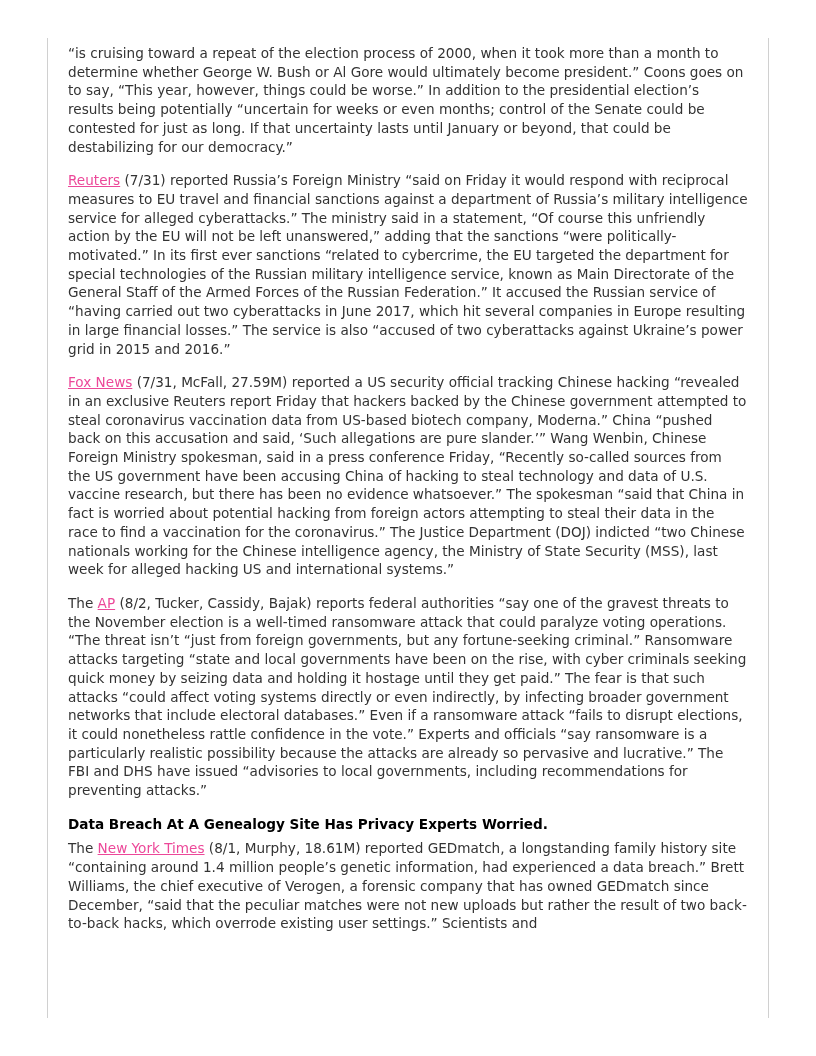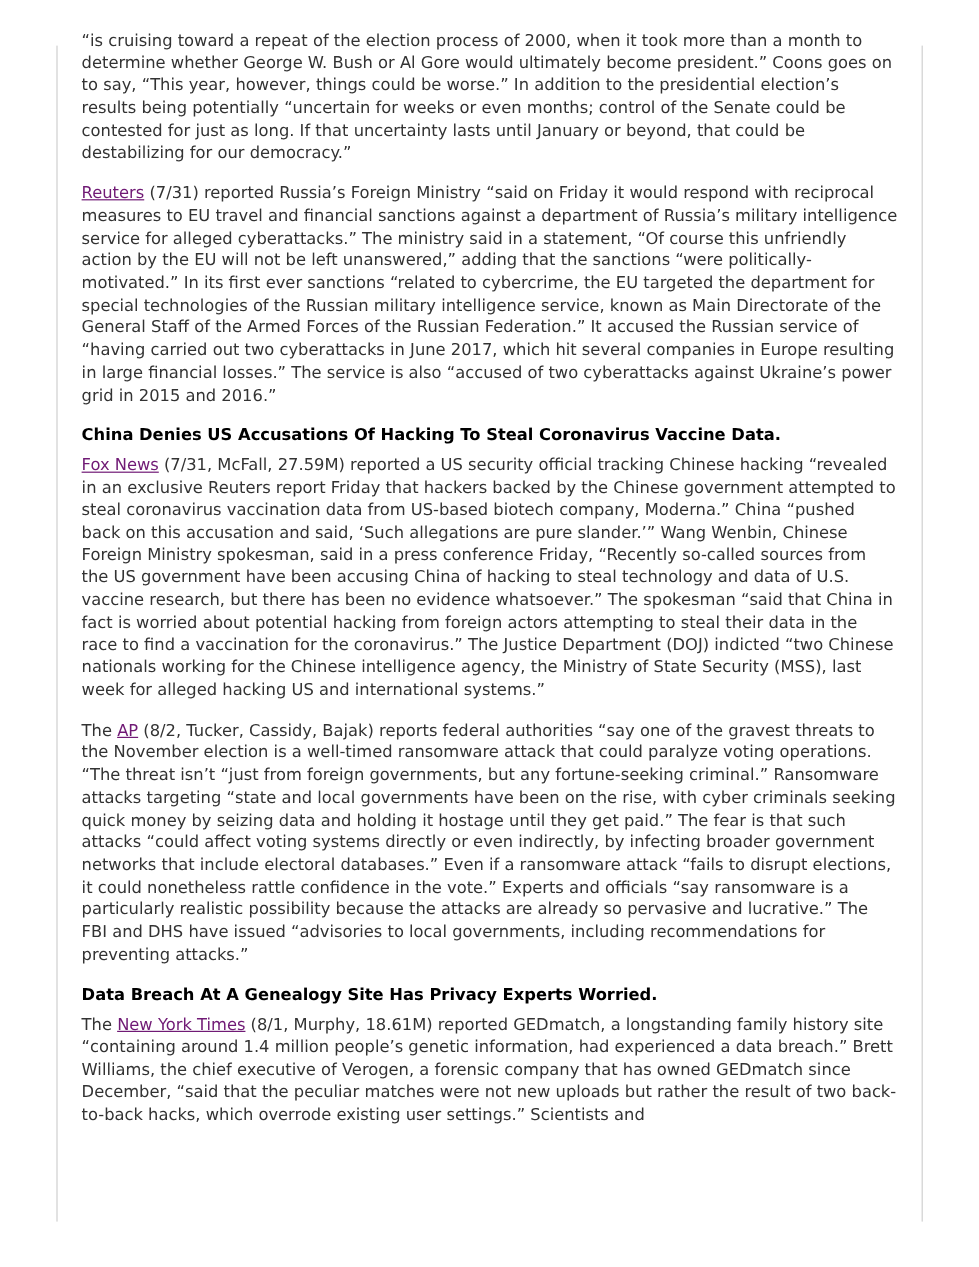--- a/index.html
+++ b/index.html
@@ -18,21 +18,21 @@
     left: 47px;
     top: 38px;
     width: 720px;
     height: 980px;
     border-left: 1px solid #d0d0d0;
     border-right: 1px solid #d0d0d0;
   }
   .content {
     position: absolute;
     left: 68px;
-    top: 25px;
+    top: 44px;
     width: 680px;
     font-family: "DejaVu Sans", sans-serif;
     font-size: 13.6px;
     line-height: 18.7px;
     color: #333333;
   }
   .content p {
     margin: 0;
     padding: 0;
   }
@@ -41,38 +41,37 @@
   }
   .article h2 {
     margin: 0 0 6px 0;
     font-family: "DejaVu Sans", sans-serif;
     font-weight: bold;
     font-size: 13.6px;
     line-height: 18.7px;
     color: #000000;
   }
   a.src-link {
-    color: #701a75;
+    color: #ec4899;
     text-decoration: underline;
   }
 </style>
 </head>
 <body>
 
 <div class="page-frame"></div>
 
 <div class="content">
   <p>“is cruising toward a repeat of the election process of 2000, when it took more than a month to determine whether George W. Bush or Al Gore would ultimately become president.” Coons goes on to say, “This year, however, things could be worse.” In addition to the presidential election’s results being potentially “uncertain for weeks or even months; control of the Senate could be contested for just as long. If that uncertainty lasts until January or beyond, that could be destabilizing for our democracy.”</p>
 
   <div class="article">
     <p><span></span><a class="src-link" href="#">Reuters</a><span> (7/31) reported Russia’s Foreign Ministry “said on Friday it would respond with reciprocal measures to EU travel and financial sanctions against a department of Russia’s military intelligence service for alleged cyberattacks.” The ministry said in a statement, “Of course this unfriendly action by the EU will not be left unanswered,” adding that the sanctions “were politically-motivated.” In its first ever sanctions “related to cybercrime, the EU targeted the department for special technologies of the Russian military intelligence service, known as Main Directorate of the General Staff of the Armed Forces of the Russian Federation.” It accused the Russian service of “having carried out two cyberattacks in June 2017, which hit several companies in Europe resulting in large financial losses.” The service is also “accused of two cyberattacks against Ukraine’s power grid in 2015 and 2016.”</span></p>
   </div>
 
   <div class="article">
-    <h2>China Denies US Accusations Of Hacking To Steal Coronavirus Vaccine Data.</h2>
     <p><span></span><a class="src-link" href="#">Fox News</a><span> (7/31, McFall, 27.59M) reported a US security official tracking Chinese hacking “revealed in an exclusive Reuters report Friday that hackers backed by the Chinese government attempted to steal coronavirus vaccination data from US-based biotech company, Moderna.” China “pushed back on this accusation and said, ‘Such allegations are pure slander.’” Wang Wenbin, Chinese Foreign Ministry spokesman, said in a press conference Friday, “Recently so-called sources from the US government have been accusing China of hacking to steal technology and data of U.S. vaccine research, but there has been no evidence whatsoever.” The spokesman “said that China in fact is worried about potential hacking from foreign actors attempting to steal their data in the race to find a vaccination for the coronavirus.” The Justice Department (DOJ) indicted “two Chinese nationals working for the Chinese intelligence agency, the Ministry of State Security (MSS), last week for alleged hacking US and international systems.”</span></p>
   </div>
 
   <div class="article">
     <p><span>The </span><a class="src-link" href="#">AP</a><span> (8/2, Tucker, Cassidy, Bajak) reports federal authorities “say one of the gravest threats to the November election is a well-timed ransomware attack that could paralyze voting operations. “The threat isn’t “just from foreign governments, but any fortune-seeking criminal.” Ransomware attacks targeting “state and local governments have been on the rise, with cyber criminals seeking quick money by seizing data and holding it hostage until they get paid.” The fear is that such attacks “could affect voting systems directly or even indirectly, by infecting broader government networks that include electoral databases.” Even if a ransomware attack “fails to disrupt elections, it could nonetheless rattle confidence in the vote.” Experts and officials “say ransomware is a particularly realistic possibility because the attacks are already so pervasive and lucrative.” The FBI and DHS have issued “advisories to local governments, including recommendations for preventing attacks.”</span></p>
   </div>
 
   <div class="article">
     <h2>Data Breach At A Genealogy Site Has Privacy Experts Worried.</h2>
     <p><span>The </span><a class="src-link" href="#">New York Times</a><span> (8/1, Murphy, 18.61M) reported GEDmatch, a longstanding family history site “containing around 1.4 million people’s genetic information, had experienced a data breach.” Brett Williams, the chief executive of Verogen, a forensic company that has owned GEDmatch since December, “said that the peculiar matches were not new uploads but rather the result of two back-to-back hacks, which overrode existing user settings.” Scientists and</span></p>

